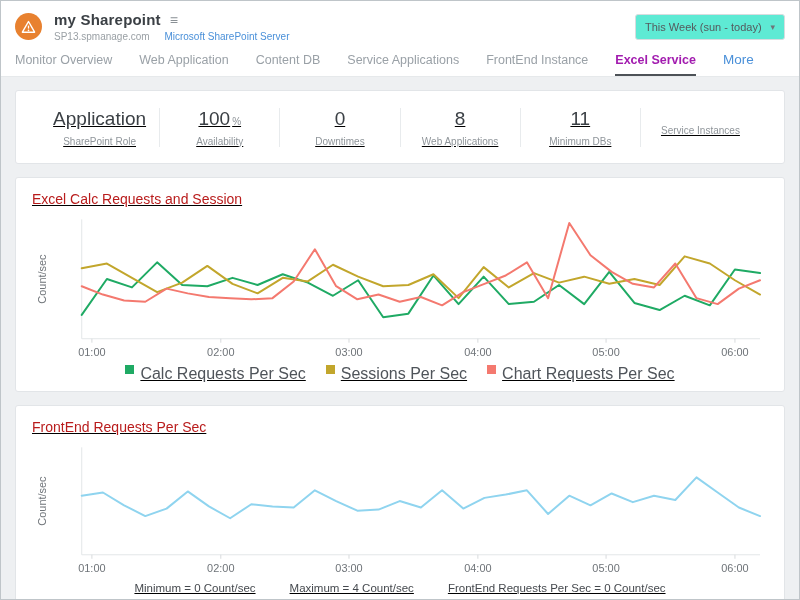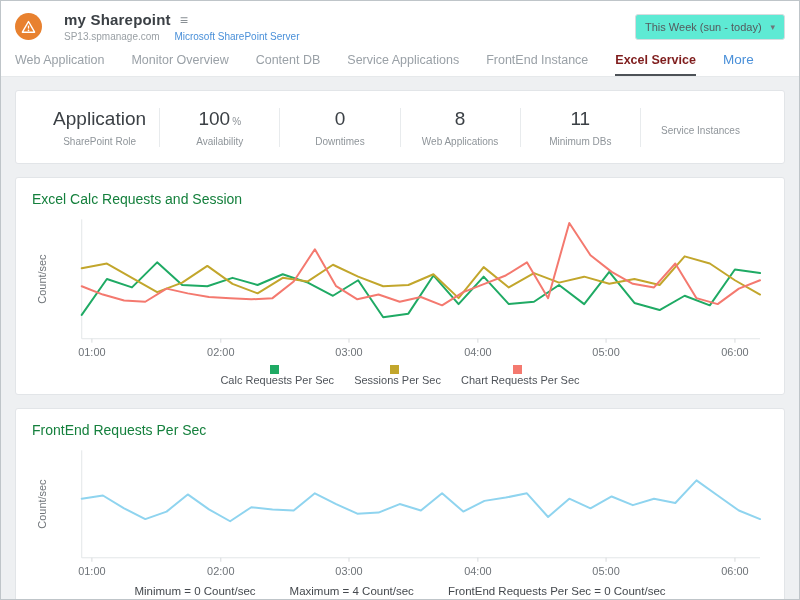--- a/index.html
+++ b/index.html
@@ -3,55 +3,55 @@
 <meta charset="utf-8">
 <style>
   * { box-sizing: border-box; margin: 0; padding: 0; }
   html,body { background:#fff; }
   body { font-family: "Liberation Sans", sans-serif; }
   .page { width:800px; height:600px; border:1px solid #bfc5c9; background:#eef0f2; overflow:hidden; display:flex; flex-direction:column; }
 
   
   .header { background:#fff; padding:10px 14px 4px 14px; display:flex; align-items:flex-start; }
   .logo { width:27px; height:27px; border-radius:50%; background:#e8812f; display:flex; align-items:center; justify-content:center; flex:0 0 auto; margin-top:2px; }
-  .title-block { margin-left:22px; }
+  .title-block { margin-left:12px; }
   .title-row { display:flex; align-items:center; }
   .app-title { font-size:15px; font-weight:700; color:#3b4045; letter-spacing:.2px; }
   .hamburger { margin-left:9px; color:#8a9095; font-size:14px; cursor:pointer; line-height:1; }
   .sub-row { margin-top:3px; font-size:10px; }
   .host { color:#9aa0a5; }
   .sub-link { color:#4a90d9; margin-left:12px; text-decoration:none; cursor:pointer; }
   .spacer { flex:1; }
   .dropdown { width:150px; border:1px solid #d8dcdf; border-radius:3px; background:#5eead4; padding:6px 9px; font-size:11px; color:#55595d; display:flex; align-items:center; cursor:pointer; margin-top:3px; }
   .caret { margin-left:auto; color:#6f7479; font-size:9px; }
 
   
   .nav { background:#fff; padding:0 14px; border-bottom:1px solid #e6e9eb; display:flex; align-items:flex-end; }
   .tab { font-size:12.5px; color:#9aa1a7; padding:6px 0 9px 0; margin-right:27px; cursor:pointer; white-space:nowrap; }
-  .tab.active { color:#7f1d1d; font-weight:700; border-bottom:2px solid #4d5257; padding-bottom:7px; }
+  .tab.active { color:#a21caf; font-weight:700; border-bottom:2px solid #4d5257; padding-bottom:7px; }
   .tab-more { font-size:13.5px; color:#4a90d9; padding:6px 0 9px 0; cursor:pointer; }
 
   
   .content { flex:1; padding:13px 14px; display:flex; flex-direction:column; gap:13px; background:#eef0f2; }
-  .panel { background:#fff; border:1px solid #e2e5e8; border-radius:3px; }
+  .panel { background:#fff; border:1px solid #e2e5e8; border-radius:3px;text-decoration:underline; }
 
   
   .stats { display:flex; align-items:center; padding:13px 24px; height:74px; flex:0 0 auto; }
   .stat { flex:1; text-align:center; }
   .stat:not(:last-child) { border-right:1px solid #e8ebed; }
   .stat-value { font-size:19px; color:#3b4045; }
   .stat-unit { font-size:10px; color:#8b9196; margin-left:2px; }
   .stat-label { font-size:10px; color:#8f959a; margin-top:6px; }
 
   
   .chart-panel { padding:13px 16px 8px 16px; flex:0 0 auto; }
-  .chart-title { font-size:14px; color:#15803d; margin-bottom:6px; }
+  .chart-title { font-size:14px; color:#b91c1c; margin-bottom:6px; }
   .chart-svg { display:block; width:100%; }
   .legend { display:flex; justify-content:center; gap:20px; margin-top:2px; }
-  .legend-item { display:flex; align-items:center; font-size:11px; color:#4f545a;flex-direction:column; }
+  .legend-item { display:flex; align-items:flex-start; font-size:16px; color:#4f545a; }
   .swatch { width:9px; height:9px; margin-right:6px; display:inline-block; }
   .footer-stats { display:flex; justify-content:center; gap:34px; font-size:11.5px; color:#45494e; margin-top:3px; padding-bottom:2px; }
 </style>
 </head>
 <body>
 
 <div class="page">
 
   <div class="header">
     <div class="logo">
@@ -72,22 +72,22 @@
       </div>
     </div>
     <div class="spacer"></div>
     <div class="dropdown">
       <span>This Week (sun - today)</span>
       <span class="caret">▾</span>
     </div>
   </div>
 
   <div class="nav">
+    <div class="tab">Monitor Overview</div>
     <div class="tab">Web Application</div>
-    <div class="tab">Monitor Overview</div>
     <div class="tab">Content DB</div>
     <div class="tab">Service Applications</div>
     <div class="tab">FrontEnd Instance</div>
     <div class="tab active">Excel Service</div>
     <div class="tab-more">More</div>
   </div>
 
   <div class="content">
 
     <div class="panel stats">

